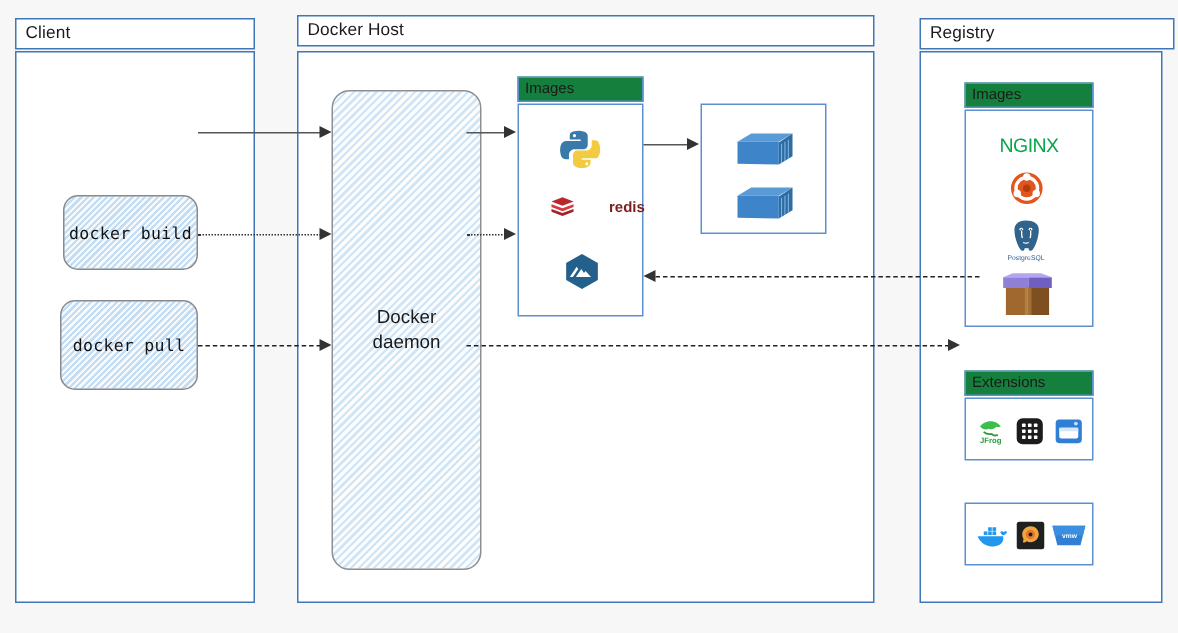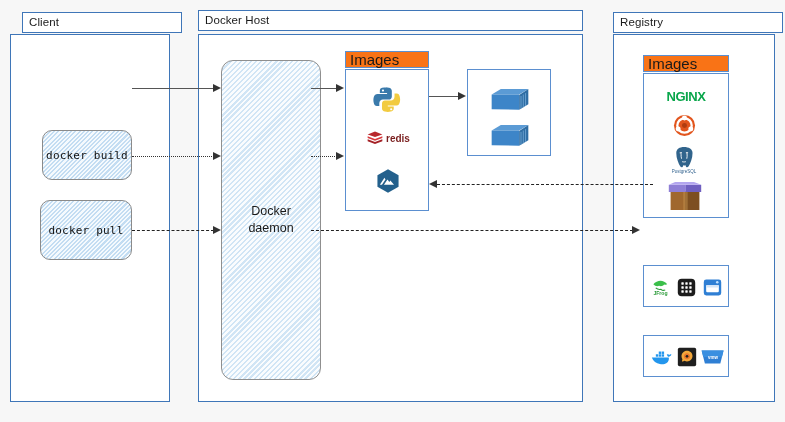--- a/index.html
+++ b/index.html
@@ -29,23 +29,23 @@
   }
   .panel-body {
     position: absolute;
     border: 1.8px solid #3f76b8;
     background: #ffffff;
     box-sizing: border-box;
   }
   .sub-title {
     position: absolute;
     border: 1.1px solid #5b8fd0;
-    background: #f97316;
-    box-sizing: border-box;
-    font-size: 15px;
+    background: #15803d;
+    box-sizing: border-box;
+    font-size: 10px;
     color: #1a1a1a;
     display: flex; align-items: center;
     padding-left: 4px;
   }
   .sub-body {
     position: absolute;
     border: 1.3px solid #5b8fd0;
     background: #ffffff;
     box-sizing: border-box;
   }
@@ -101,35 +101,35 @@
     border-top: 4.5px solid transparent;
     border-bottom: 4.5px solid transparent;
   }
   .arrow-right { border-left: 8px solid #333333; }
   .arrow-left  { border-right: 8px solid #333333; }
 
   
   .icon-slot { position: absolute; display: flex; align-items: center; justify-content: center; }
   .logo-text {
     font-family: "Liberation Sans", sans-serif;
-    font-weight: bold;
+    font-weight: normal;
     letter-spacing: -0.4px;
   }
   .pg-label {
     position: absolute; bottom: -1px; left: 50%;
     transform: translateX(-50%);
     font-size: 4.5px; color: #33638f; white-space: nowrap;
   }
 </style>
 </head>
 <body>
 
 <div id="canvas">
 
-  <div class="panel-title" style="left:22px; top:12px; width:160px; height:21px;">Client</div>
+  <div class="panel-title" style="left:10px; top:12px; width:160px; height:21px;">Client</div>
   <div class="panel-body" style="left:10px; top:34px; width:160px; height:368px;"></div>
 
   <div class="cmd-box" style="left:40px; top:200px; width:92px; height:60px;">docker pull</div>
   <div class="cmd-box" style="left:42px; top:130px; width:90px; height:50px;">docker build</div>
 
   <div class="panel-title" style="left:198px; top:10px; width:385px; height:21px;">Docker Host</div>
   <div class="panel-body" style="left:198px; top:34px; width:385px; height:368px;"></div>
 
   <div class="daemon" style="left:221px; top:60px; width:100px; height:320px;">
     <div>
@@ -148,21 +148,21 @@
     </svg>
   </div>
 
   <div class="icon-slot" style="left:366px; top:129px; width:18px; height:18px;">
     <svg width="18" height="18" viewBox="0 0 24 24">
       <path d="M12 3.4 2.2 7.2l9.8 3.6 9.8-3.6z" fill="#b8272c"></path>
       <path d="M2.2 9.6v2.4l9.8 3.8 9.8-3.8V9.6l-9.8 3.6z" fill="#d8383c"></path>
       <path d="M2.2 13.8v2.4L12 20l9.8-3.8v-2.4L12 17.4z" fill="#a42126"></path>
     </svg>
   </div>
-  <div class="icon-slot" style="left:386px; top:131px; width:36px; height:14px;
+  <div class="icon-slot" style="left:406px; top:131px; width:36px; height:14px;
        font-size:10px; color:#7a1f1f; font-weight:bold; justify-content:flex-start;">redis</div>
 
   <div class="icon-slot" style="left:375px; top:168px; width:26px; height:26px;">
     <svg width="26" height="26" viewBox="0 0 32 32">
       <path d="M16 1.6 29 9v14L16 30.4 3 23V9z" fill="#23608c"></path>
       <path d="M11 20.5 15.4 14l2.2 3.3 1.3-1.8 4.5 5z" fill="#ffffff"></path>
       <path d="M8.5 20.5 12.9 14l-1.3-2-5.6 8.5z" fill="#ffffff"></path>
     </svg>
   </div>
 
@@ -233,20 +233,21 @@
     <svg width="36" height="31" viewBox="0 0 40 34">
       <path d="M4 11h16v21H4z" fill="#a0682e"></path>
       <path d="M20 11h16v21H20z" fill="#7d4f21"></path>
       <path d="M2 4h19v8H2z" fill="#8f7fd6"></path>
       <path d="M21 4h17v8H21z" fill="#6f5fc0"></path>
       <path d="M2 4 9 1h21l8 3z" fill="#b3a6ef"></path>
       <path d="M18 12h5v20h-5z" fill="#c4914d" opacity=".5"></path>
     </svg>
   </div>
 
+  <div class="sub-title" style="left:643px; top:247px; width:86px; height:17px;">Extensions</div>
   <div class="sub-body" style="left:643px; top:265px; width:86px; height:42px;"></div>
 
   <div class="icon-slot" style="left:650px; top:277px; width:20px; height:20px;">
     <svg width="19" height="19" viewBox="0 0 24 24">
       <path d="M3 8c2-3 6-4.5 9-4.5S18.5 5 20.5 8c-1 .5-2.5.6-3.8.2-1.6 2-4.2 2.6-6.4 1.6C8.2 11 5 10.5 3 8z" fill="#3bbf4a"></path>
       <path d="M6 12.5c1.8 1.6 4.3 2.3 6.6 1.8 1.5 1.4 3.7 1.7 5.4.7" stroke="#2a9a38" stroke-width="1.4" fill="none"></path>
       <text x="12" y="22" font-size="6.5" fill="#2a9a38" text-anchor="middle" font-family="Liberation Sans, sans-serif" font-weight="bold">JFrog</text>
     </svg>
   </div>
   <div class="icon-slot" style="left:676px; top:277px; width:20px; height:20px;">

